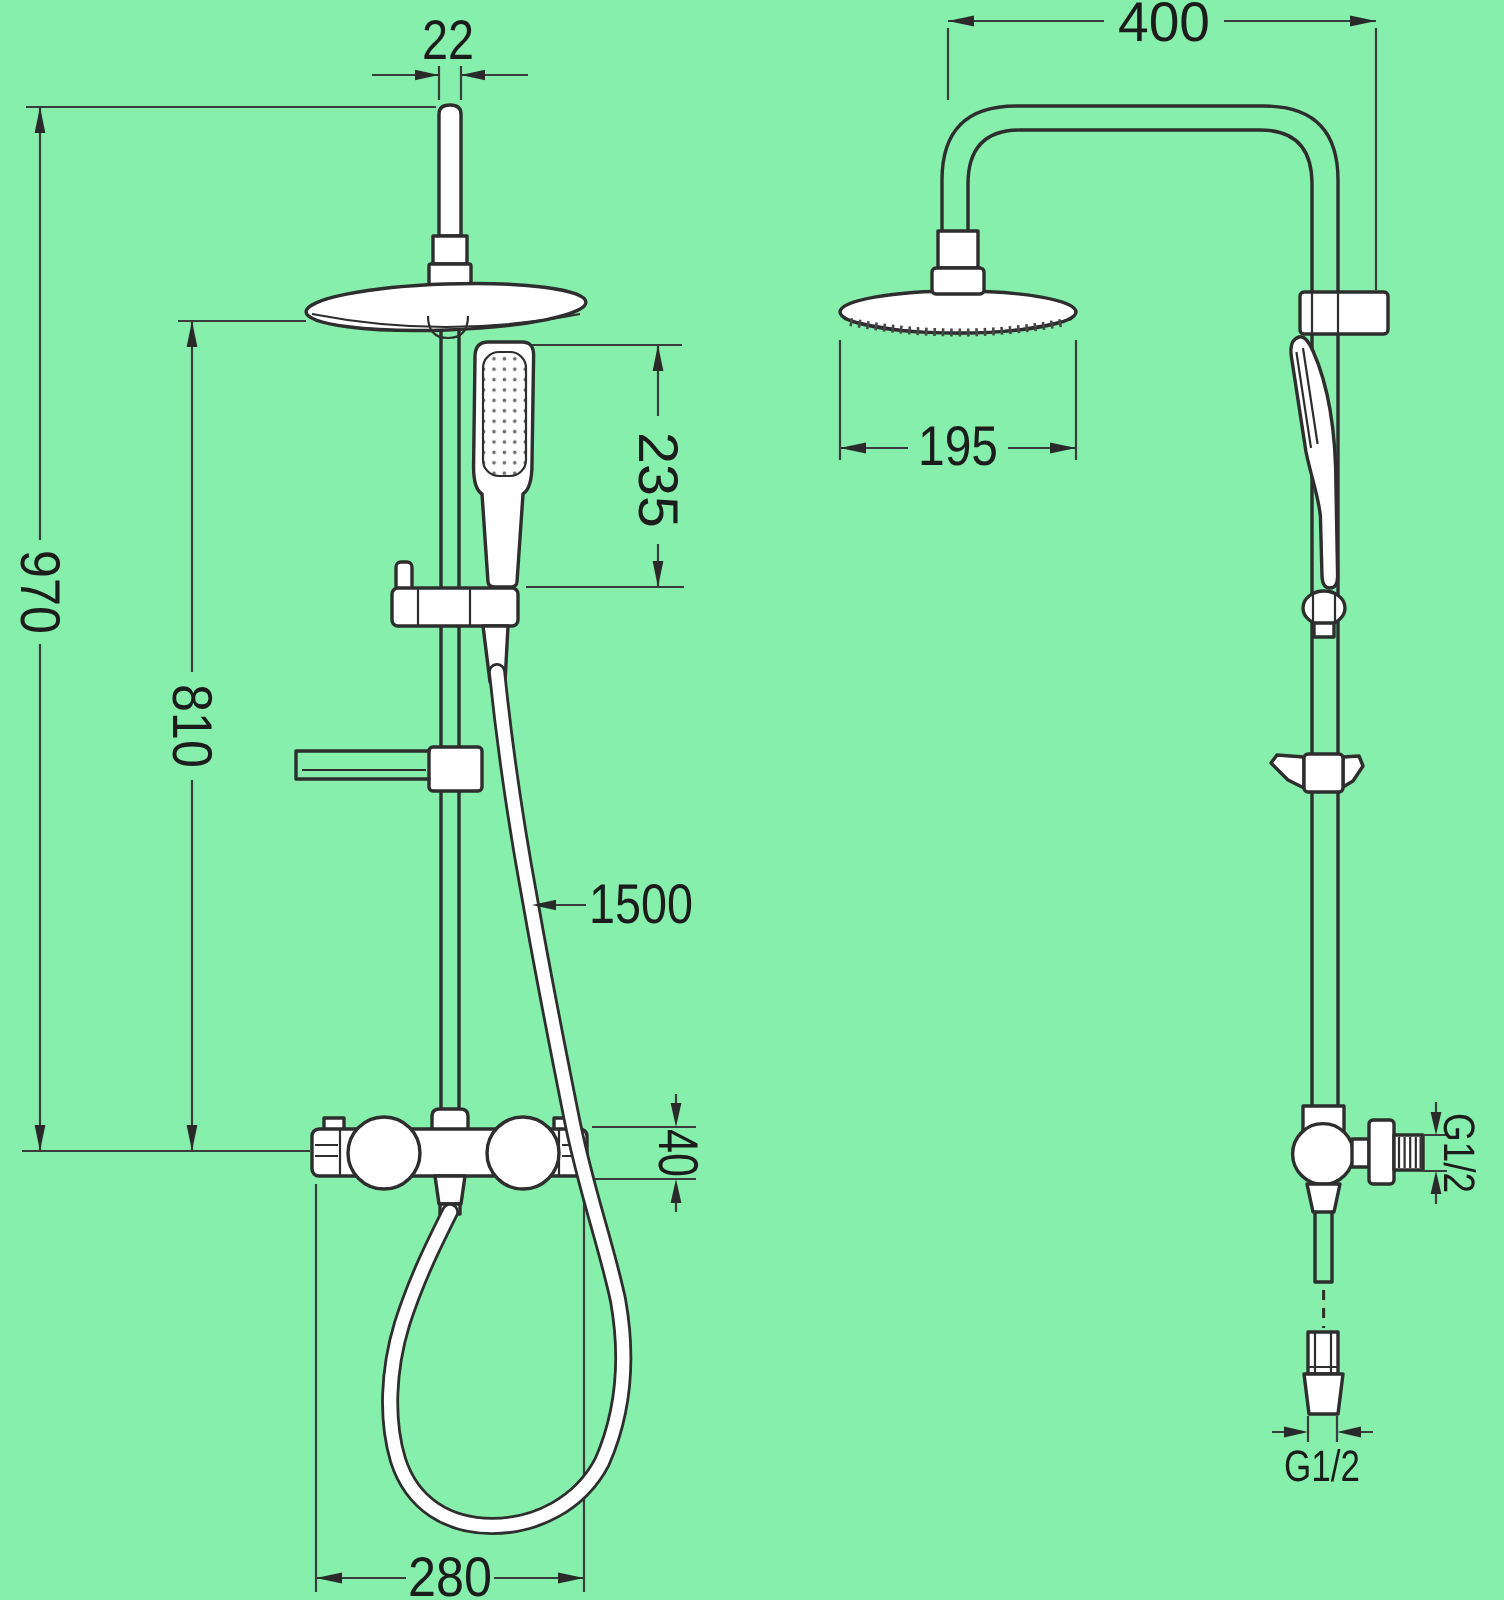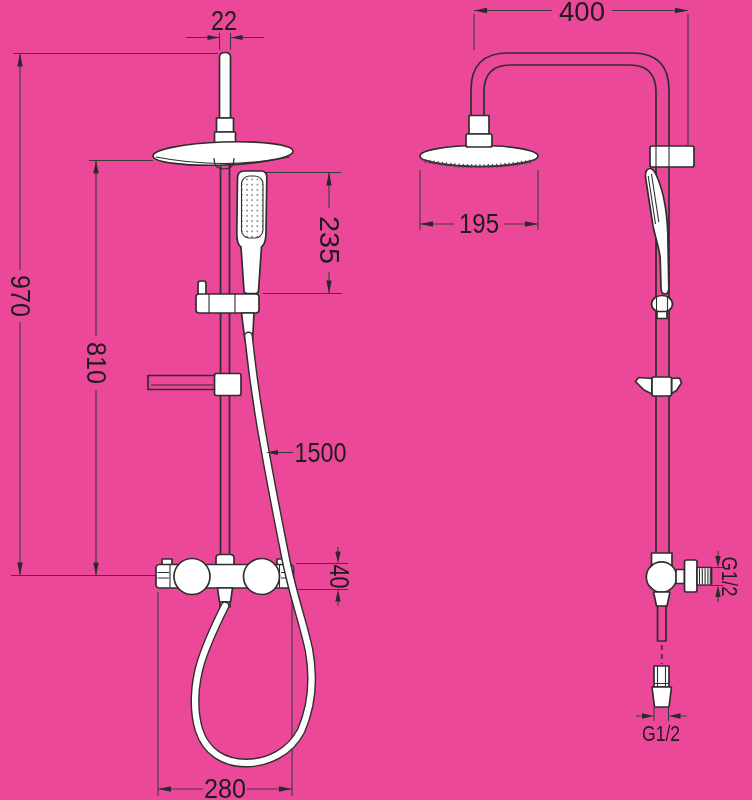--- a/index.html
+++ b/index.html
@@ -1,16 +1,16 @@
 <!DOCTYPE html>
 <html><head>
 <meta charset="utf-8">
 <style>
   html,body{margin:0;padding:0;background:#ffffff;}
-  .stage{width:752px;height:800px;background:#ec4899;position:relative;overflow:hidden;}
+  .stage{width:752px;height:800px;background:#86efac;position:relative;overflow:hidden;}
   svg{display:block;}
   .dim{stroke:#3c3c3c;stroke-width:1.1;fill:none;}
   .arr{fill:#2a2a2a;stroke:none;}
   .fix{stroke:#2e2e2e;stroke-width:1.7;fill:none;stroke-linejoin:round;stroke-linecap:round;}
   .fixf{stroke:#2e2e2e;stroke-width:1.7;fill:#ffffff;stroke-linejoin:round;}
   .thin{stroke:#2e2e2e;stroke-width:1.1;fill:none;}
   .hoseO{stroke:#2e2e2e;stroke-width:9;fill:none;stroke-linecap:round;}
   .hoseI{stroke:#ffffff;stroke-width:6.2;fill:none;stroke-linecap:round;}
   text.dimtxt{font-family:"Liberation Sans",sans-serif;font-size:28px;fill:#1c1c1c;}
   text.smalltxt{font-family:"Liberation Sans",sans-serif;font-size:22px;fill:#1c1c1c;}

